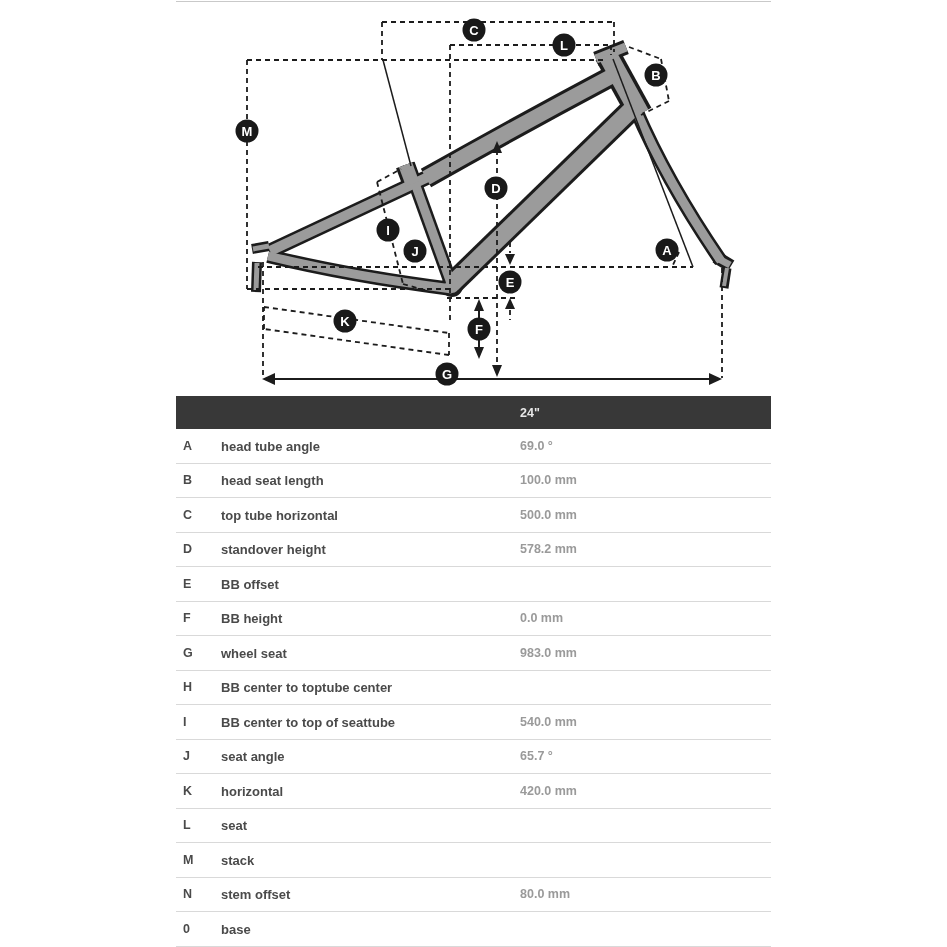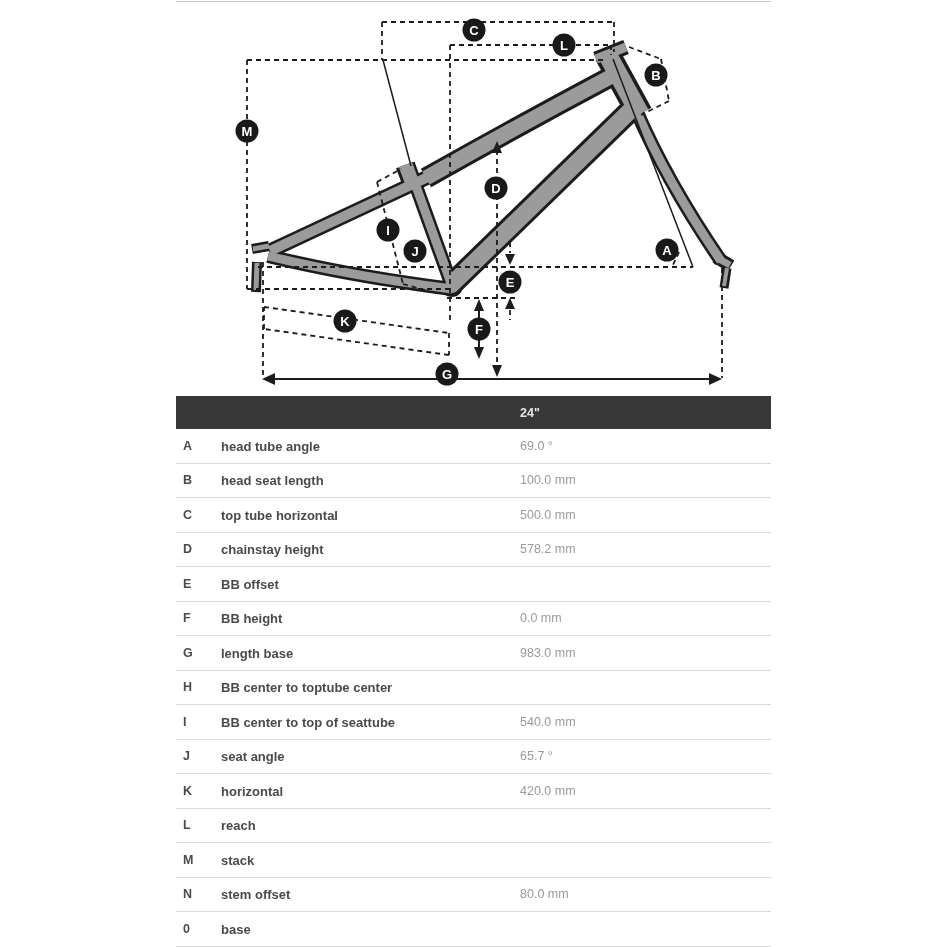--- a/index.html
+++ b/index.html
@@ -12,21 +12,21 @@
   .geo-table{position:absolute;left:176px;top:396px;width:595px;}
   .geo-header{height:33px;background:#383838;position:relative;}
   .geo-header .hval{
     position:absolute;left:344px;top:50%;transform:translateY(-50%);
     color:#e8e8e8;font-size:12.5px;font-weight:bold;
   }
   .geo-row{height:33.5px;border-bottom:1px solid #d9d9d9;position:relative;background:#ffffff;}
   .geo-row span{position:absolute;top:50%;transform:translateY(-50%);white-space:nowrap;}
   .geo-row .c-letter{left:7px;color:#4a4a4a;font-size:12.5px;font-weight:bold;}
   .geo-row .c-name{left:45px;color:#4a4a4a;font-size:13px;font-weight:bold;}
-  .geo-row .c-value{left:344px;color:#9a9a9a;font-size:12.5px;}
+  .geo-row .c-value{left:344px;color:#9a9a9a;font-size:12.5px;font-weight:bold;}
   svg text.lbl{font-family:"Liberation Sans",sans-serif;font-size:13px;font-weight:bold;fill:#ffffff;}
 </style>
 </head>
 <body>
 
 <div class="top-rule"></div>
 
 <div class="diagram-wrap">
 <svg width="595" height="393" viewBox="176 0 595 393" xmlns="http://www.w3.org/2000/svg">
 
@@ -176,36 +176,36 @@
     <span class="c-name">head seat length</span>
     <span class="c-value">100.0 mm</span>
   </div>
   <div class="geo-row">
     <span class="c-letter">C</span>
     <span class="c-name">top tube horizontal</span>
     <span class="c-value">500.0 mm</span>
   </div>
   <div class="geo-row">
     <span class="c-letter">D</span>
-    <span class="c-name">chainstay height</span>
+    <span class="c-name">standover height</span>
     <span class="c-value">578.2 mm</span>
   </div>
   <div class="geo-row">
     <span class="c-letter">E</span>
     <span class="c-name">BB offset</span>
     <span class="c-value"></span>
   </div>
   <div class="geo-row">
     <span class="c-letter">F</span>
     <span class="c-name">BB height</span>
     <span class="c-value">0.0 mm</span>
   </div>
   <div class="geo-row">
     <span class="c-letter">G</span>
-    <span class="c-name">length base</span>
+    <span class="c-name">wheel seat</span>
     <span class="c-value">983.0 mm</span>
   </div>
   <div class="geo-row">
     <span class="c-letter">H</span>
     <span class="c-name">BB center to toptube center</span>
     <span class="c-value"></span>
   </div>
   <div class="geo-row">
     <span class="c-letter">I</span>
     <span class="c-name">BB center to top of seattube</span>
@@ -216,21 +216,21 @@
     <span class="c-name">seat angle</span>
     <span class="c-value">65.7 °</span>
   </div>
   <div class="geo-row">
     <span class="c-letter">K</span>
     <span class="c-name">horizontal</span>
     <span class="c-value">420.0 mm</span>
   </div>
   <div class="geo-row">
     <span class="c-letter">L</span>
-    <span class="c-name">reach</span>
+    <span class="c-name">seat</span>
     <span class="c-value"></span>
   </div>
   <div class="geo-row">
     <span class="c-letter">M</span>
     <span class="c-name">stack</span>
     <span class="c-value"></span>
   </div>
   <div class="geo-row">
     <span class="c-letter">N</span>
     <span class="c-name">stem offset</span>

